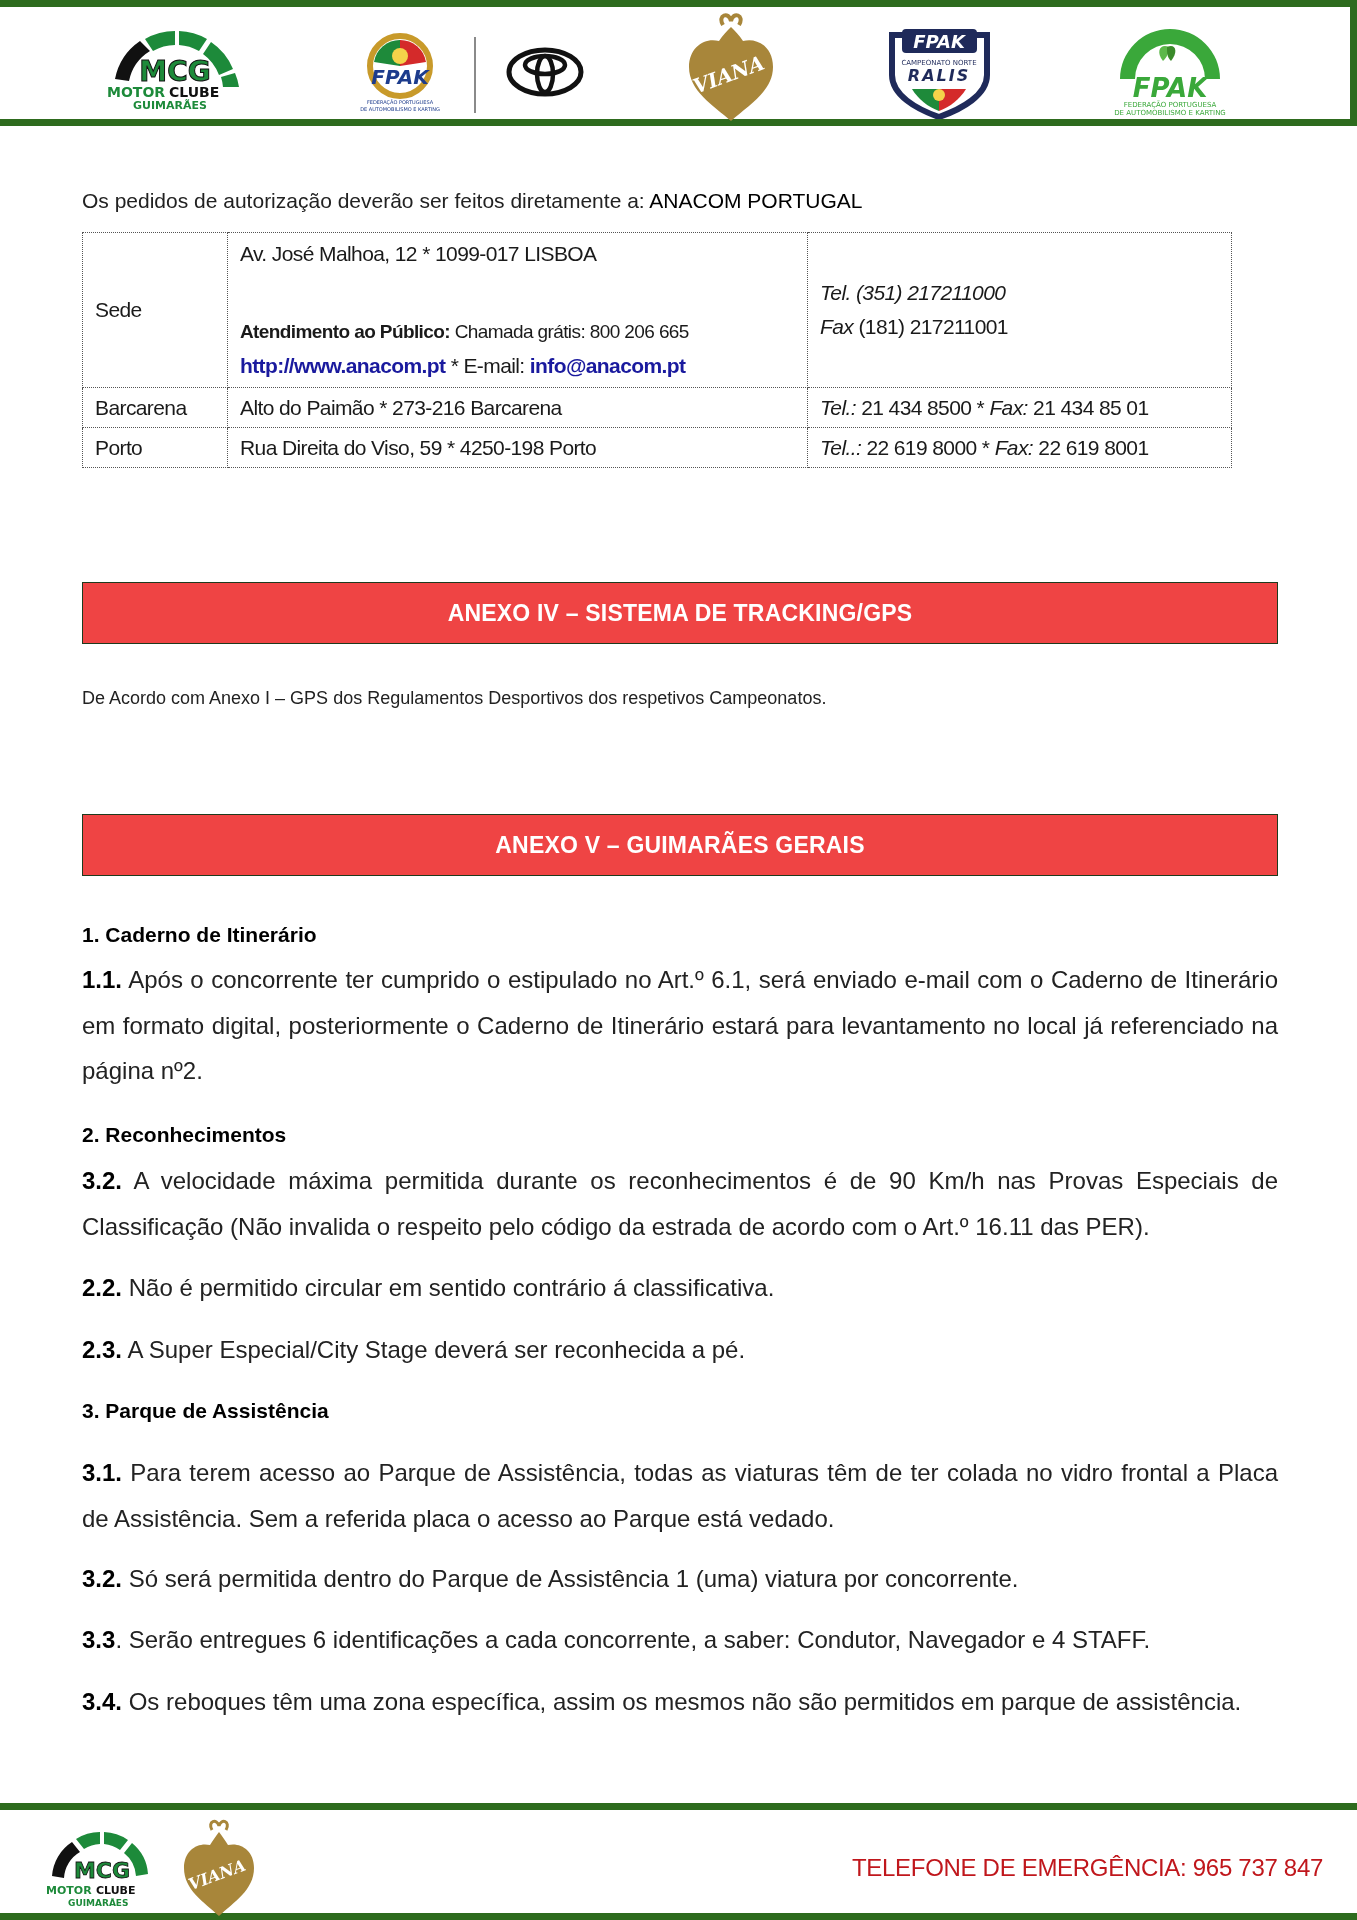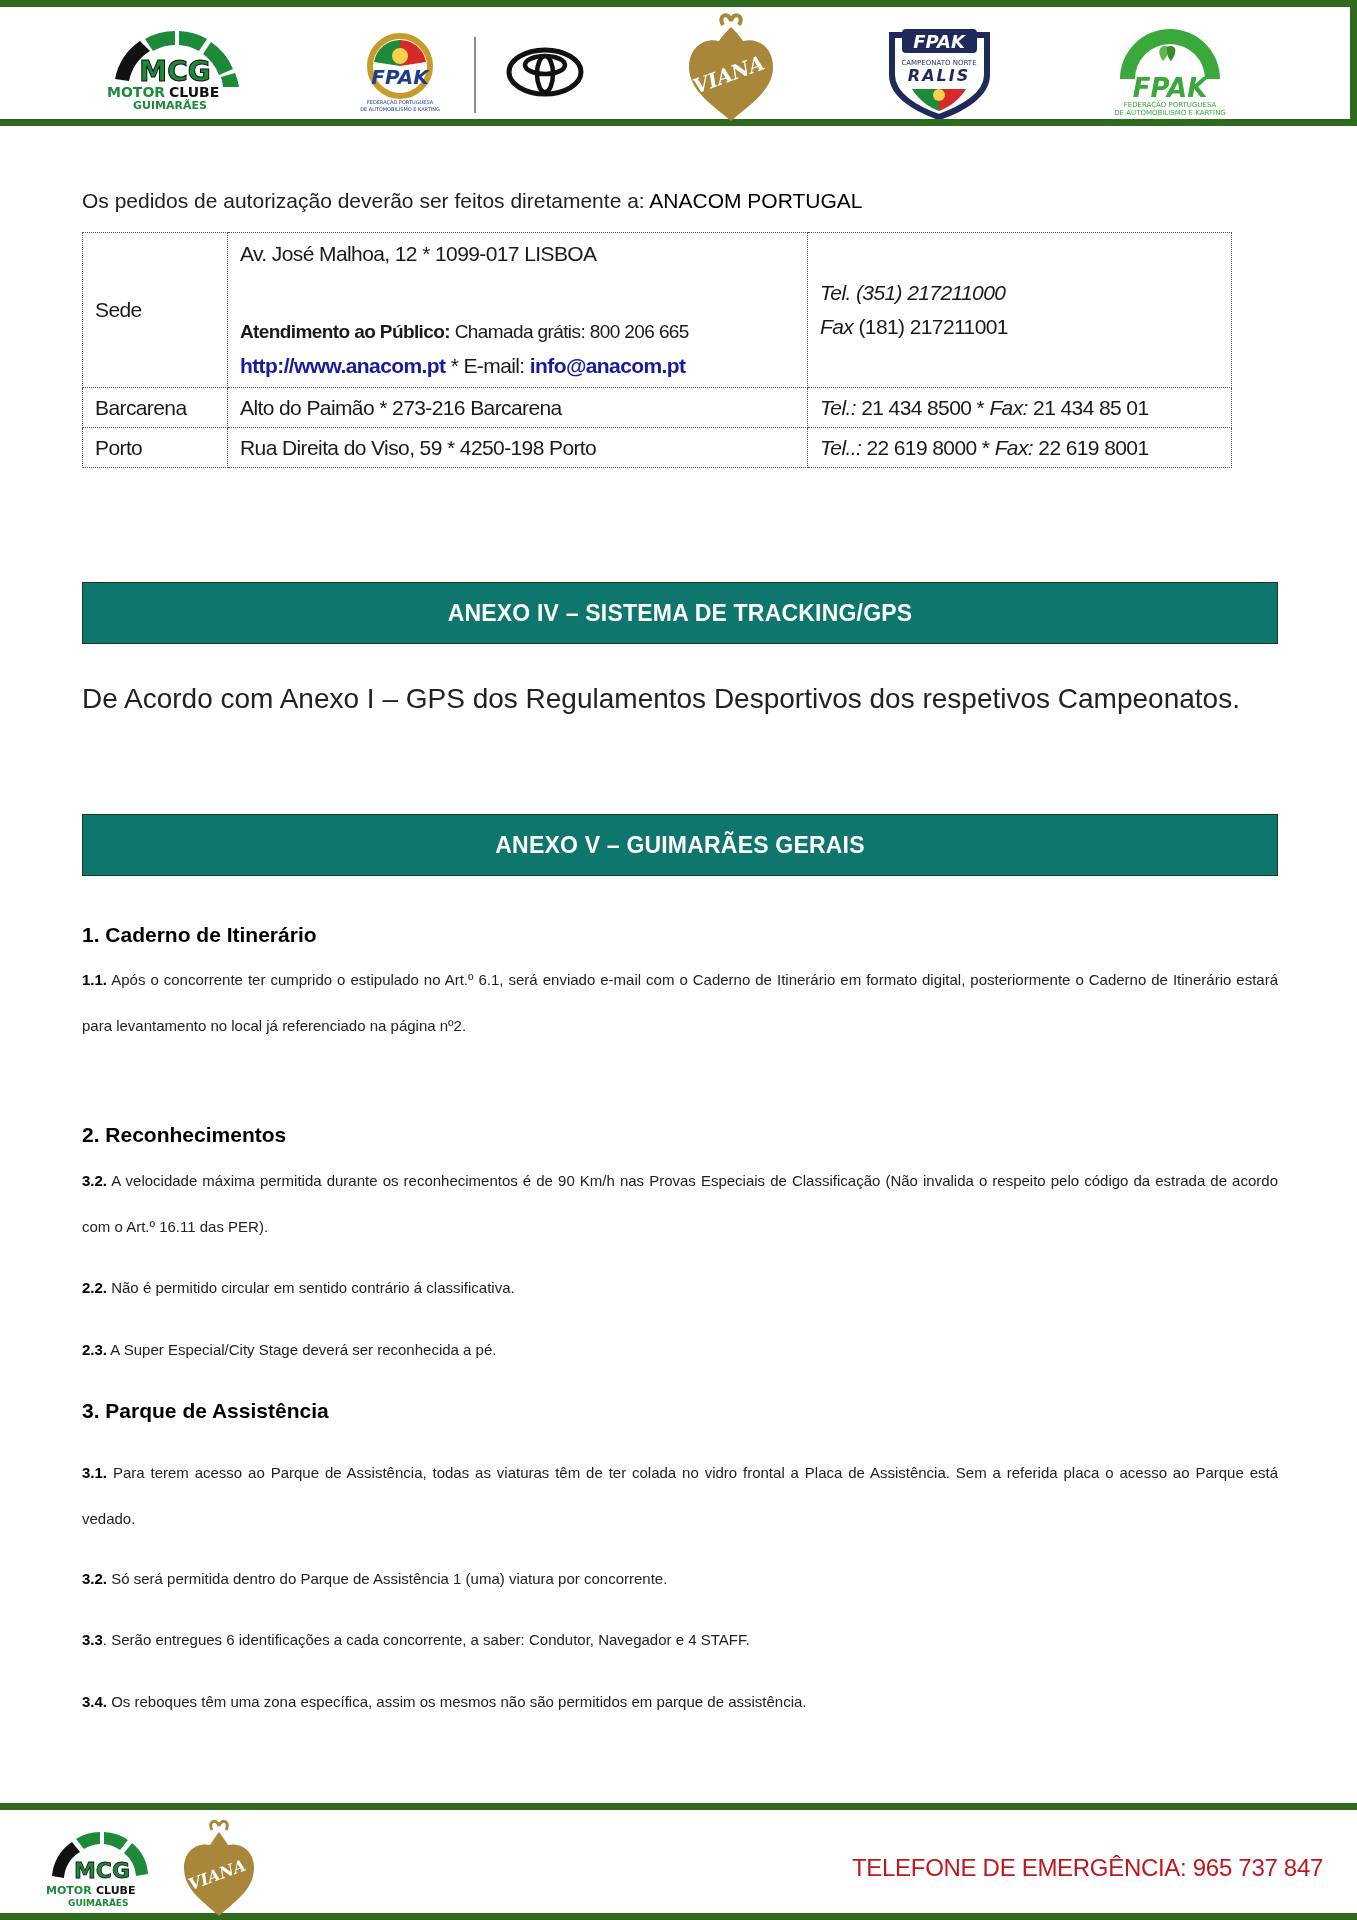--- a/index.html
+++ b/index.html
@@ -21,21 +21,21 @@
     .mcg { left: 95px; top: 22px; width: 160px; height: 82px; }
     .fpak1 { left: 350px; top: 25px; width: 100px; height: 85px; }
     .vdiv { position: absolute; left: 474px; top: 30px; width: 2px; height: 76px; background: #8a8a8a; }
     .toyota { left: 505px; top: 40px; width: 80px; height: 50px; }
     .viana { left: 683px; top: 6px; width: 96px; height: 112px; }
     .fpak2 { left: 872px; top: 16px; width: 135px; height: 96px; }
     .fpak3 { left: 1105px; top: 14px; width: 130px; height: 96px; }
 
     
     .content { position: absolute; left: 82px; width: 1196px; }
-    .p { font-size: 28px; line-height: 45px; margin: 0; color: #222; }
+    .p { font-size: 18px; line-height: 45px; margin: 0; color: #222; }
     .intro { top: 178px; font-size: 21px; }
     .intro .strong { color: #000; }
 
     table.contacts {
       position: absolute; left: 82px; top: 232px; width: 1150px;
       border-collapse: collapse;
       font-size: 21px; letter-spacing: -0.6px;
     }
     table.contacts td {
       border: 1px dotted #555; padding: 4px 12px; vertical-align: middle; color: #1a1a1a;
@@ -43,32 +43,32 @@
     .col1 { width: 120px; }
     .col2 { width: 555px; }
     .small { font-size: 19px; margin-top: 44px; }
     .link { color: #1a1a9e; font-weight: bold; }
     .it { font-style: italic; }
     .b { font-weight: bold; }
     .line { display: block; line-height: 34px; }
 
     .banner {
       position: absolute; left: 82px; width: 1196px; height: 62px;
-      background: #0f766e; border: 1px solid #1d3a1d; box-sizing: border-box;
+      background: #ef4444; border: 1px solid #1d3a1d; box-sizing: border-box;
       color: #ffffff; font-weight: bold; font-size: 23px;
       display: flex; align-items: center; justify-content: center;
       letter-spacing: 0.2px;
     }
     .banner4 { top: 582px; }
     .banner5 { top: 814px; }
 
     .gps { top: 676px; }
 
     .h3 { position: absolute; left: 82px; font-size: 21px; color: #000; margin: 0; line-height: 30px; }
-    .para { position: absolute; left: 82px; width: 1196px; font-size: 15px; line-height: 45.5px; color: #222; margin: 0; text-align: justify; }
+    .para { position: absolute; left: 82px; width: 1196px; font-size: 24px; line-height: 45.5px; color: #222; margin: 0; text-align: justify; }
     .para .num { font-weight: bold; color: #000; }
 
     
     .footer {
       position: absolute; left: 0; top: 1803px; width: 1357px; height: 117px;
       box-sizing: border-box;
       border-top: 7px solid #2e6b1e;
       border-bottom: 7px solid #2e6b1e;
       background: #ffffff;
     }

